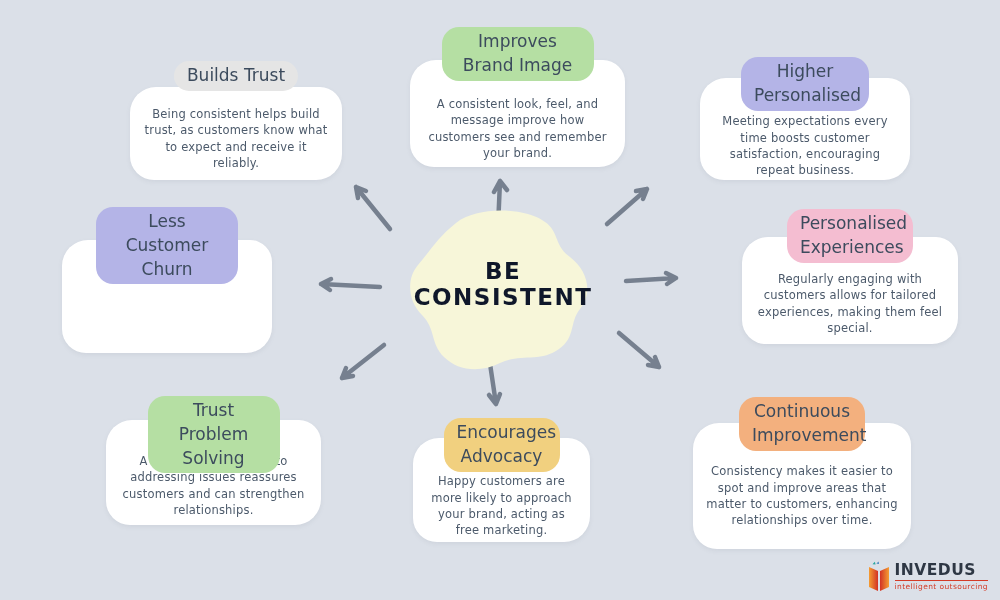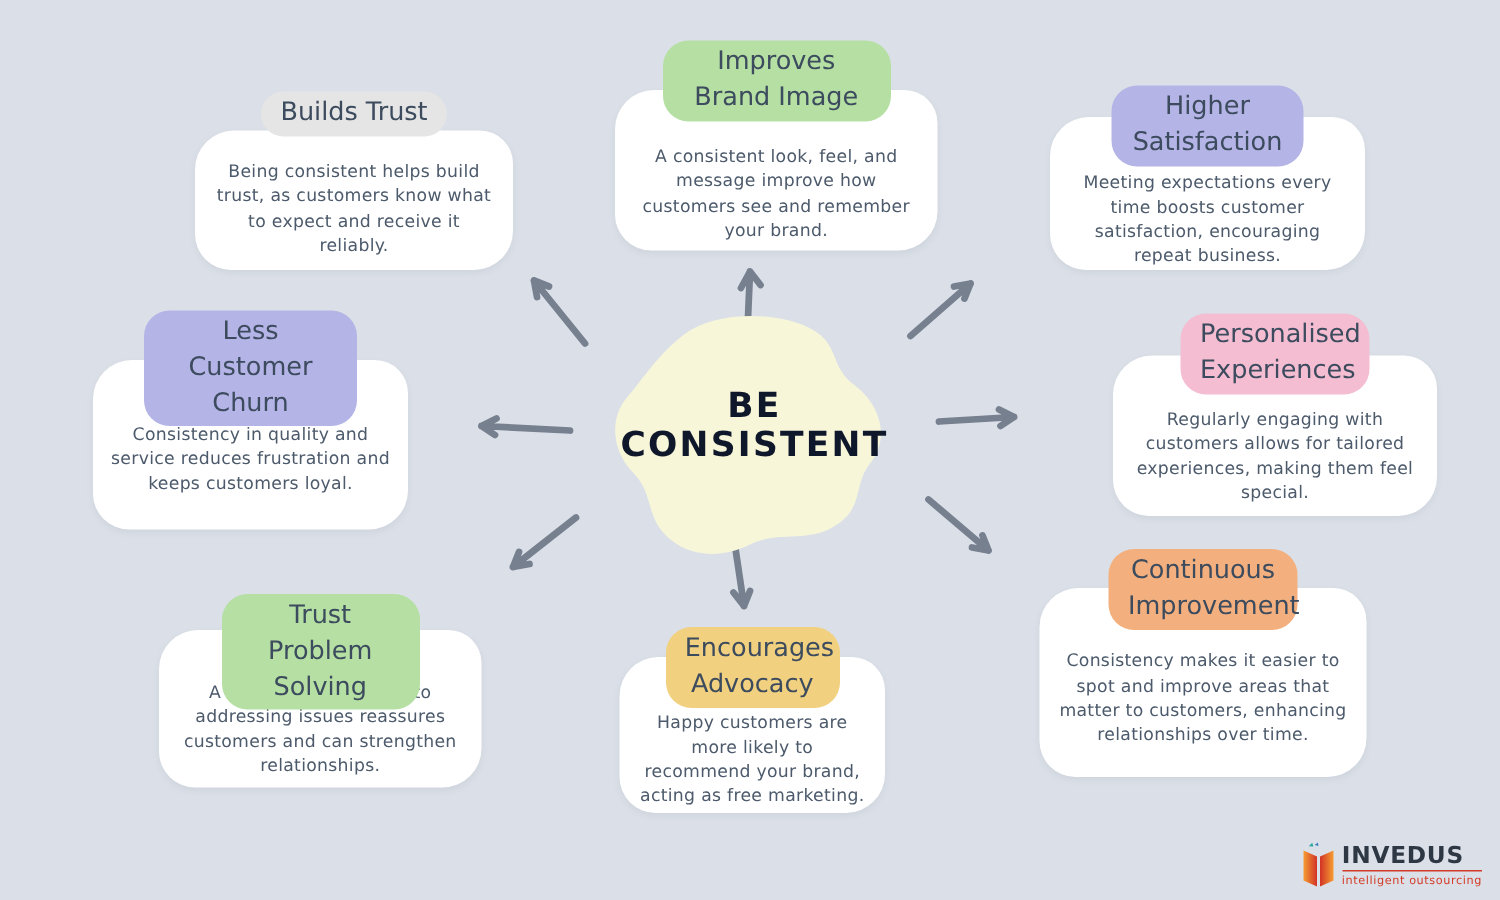--- a/index.html
+++ b/index.html
@@ -65,21 +65,21 @@
   .c5 .body { padding-top: 26px; }
 
   .c6 { left: 106px; top: 420px; width: 215px; height: 105px; }
   .c6 .tag { top: -24px; width: 132px; }
   .c6 .body { padding-top: 26px; }
 
   .c7 { left: 413px; top: 438px; width: 177px; height: 104px; }
   .c7 .tag { top: -20px; width: 116px; }
   .c7 .body { padding-top: 32px; }
 
-  .c8 { left: 693px; top: 392px; width: 218px; height: 126px; }
+  .c8 { left: 693px; top: 423px; width: 218px; height: 126px; }
   .c8 .tag { top: -26px; width: 126px; }
   .c8 .body { padding-top: 20px; }
 
   
   .center-blob-svg { position: absolute; left: 398px; top: 203px; }
   .center-title {
     position: absolute;
     left: 403px; top: 258px;
     width: 200px;
     text-align: center;
@@ -152,42 +152,41 @@
     <div class="tag nowrap" style="background-color: #e5e5e5;">Builds Trust</div>
     <div class="body">Being consistent helps build trust, as customers know what to expect and receive it reliably.</div>
   </div>
 
   <div class="card c2">
     <div class="tag" style="background-color: rgb(181, 223, 163);">Improves Brand Image</div>
     <div class="body">A consistent look, feel, and message improve how customers see and remember your brand.</div>
   </div>
 
   <div class="card c3">
-    <div class="tag" style="background-color: rgb(180, 180, 231);">Higher Satisfaction</div>
+    <div class="tag" style="background-color: rgb(180, 180, 231);">Higher Personalised</div>
     <div class="body">Meeting expectations every time boosts customer satisfaction, encouraging repeat business.</div>
   </div>
 
   <div class="card c4">
     <div class="tag" style="background-color: rgb(180, 180, 231);">Less Customer Churn</div>
-    <div class="body">Consistency in quality and service reduces frustration and keeps customers loyal.</div>
   </div>
 
   <div class="card c5">
     <div class="tag" style="background-color: rgb(244, 189, 209);">Personalised Experiences</div>
     <div class="body">Regularly engaging with customers allows for tailored experiences, making them feel special.</div>
   </div>
 
   <div class="card c6">
     <div class="tag" style="background-color: rgb(181, 223, 163);">Trust Problem Solving</div>
     <div class="body">A consistent approach to addressing issues reassures customers and can strengthen relationships.</div>
   </div>
 
   <div class="card c7">
     <div class="tag" style="background-color: rgb(241, 208, 127);">Encourages Advocacy</div>
-    <div class="body">Happy customers are more likely to recommend your brand, acting as free marketing.</div>
+    <div class="body">Happy customers are more likely to approach your brand, acting as free marketing.</div>
   </div>
 
   <div class="card c8">
     <div class="tag" style="background-color: rgb(243, 176, 126);">Continuous Improvement</div>
     <div class="body">Consistency makes it easier to spot and improve areas that matter to customers, enhancing relationships over time.</div>
   </div>
 
   <div class="logo">
     <svg width="24" height="31" viewBox="0 0 24 31">
       <defs>

